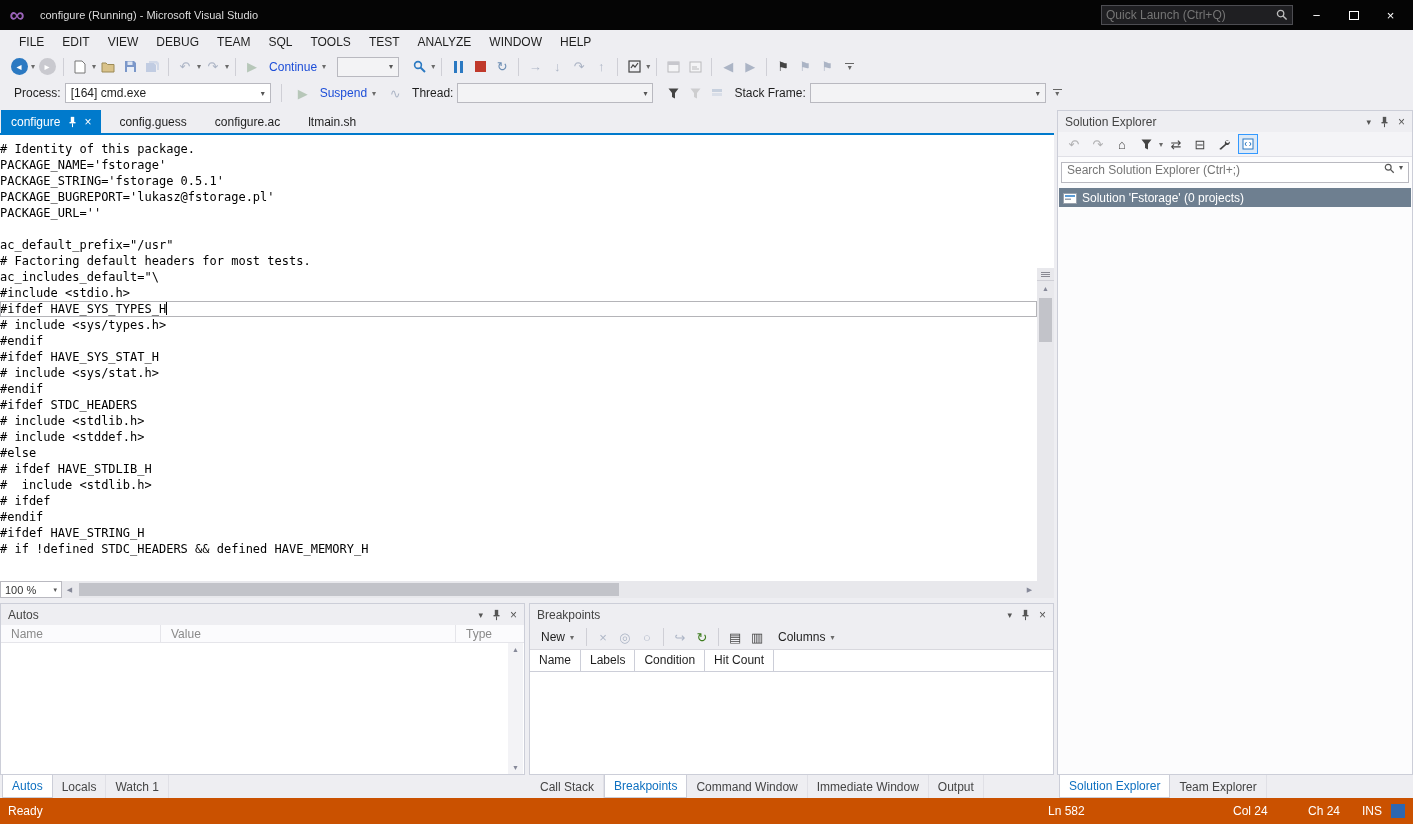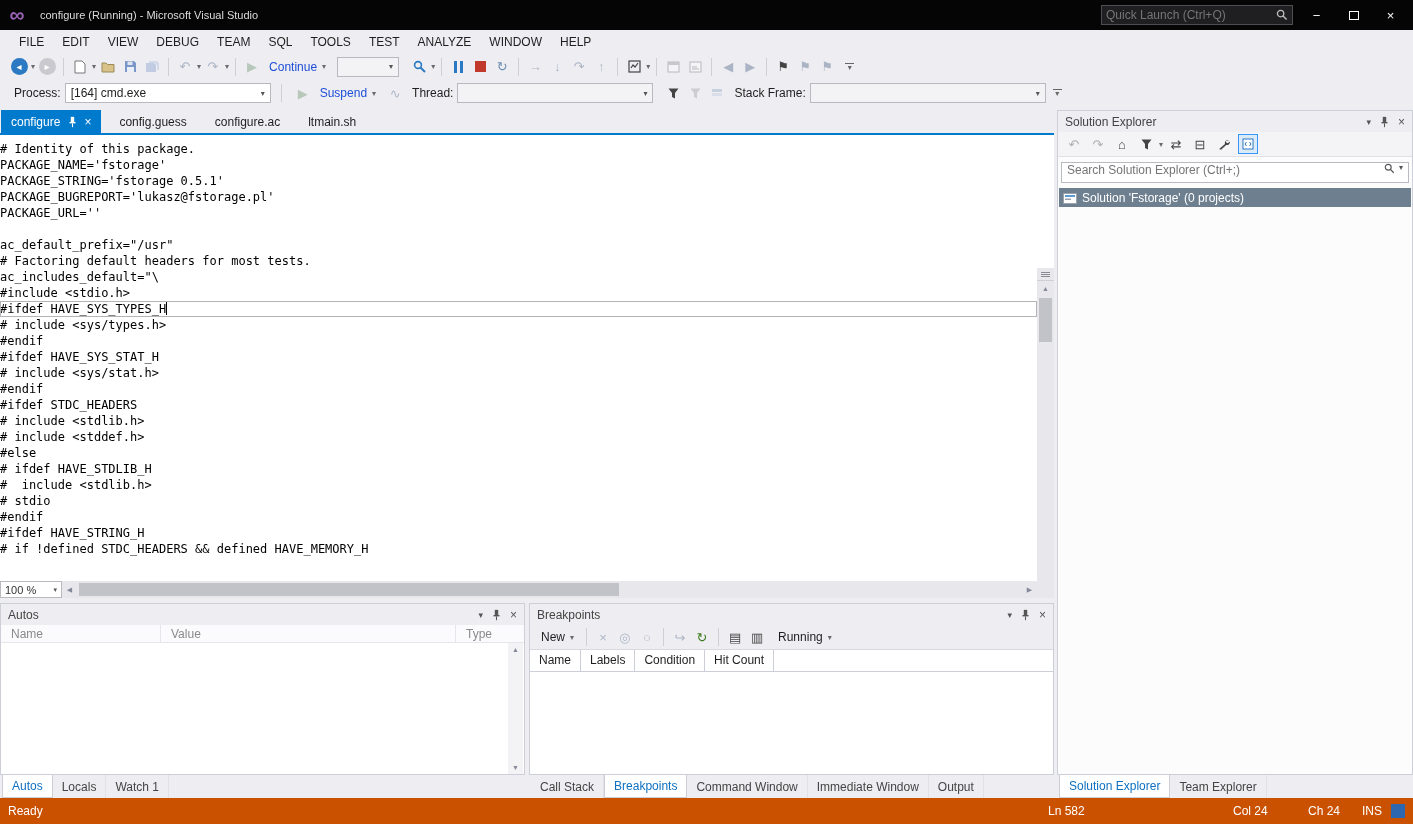--- a/index.html
+++ b/index.html
@@ -347,21 +347,21 @@
         <div class="code-line"><span>#endif</span></div>
         <div class="code-line"><span>#ifdef HAVE_SYS_STAT_H</span></div>
         <div class="code-line"><span># include &lt;sys/stat.h&gt;</span></div>
         <div class="code-line"><span>#endif</span></div>
         <div class="code-line"><span>#ifdef STDC_HEADERS</span></div>
         <div class="code-line"><span># include &lt;stdlib.h&gt;</span></div>
         <div class="code-line"><span># include &lt;stddef.h&gt;</span></div>
         <div class="code-line"><span>#else</span></div>
         <div class="code-line"><span># ifdef HAVE_STDLIB_H</span></div>
         <div class="code-line"><span>#  include &lt;stdlib.h&gt;</span></div>
-        <div class="code-line"><span># stdio</span></div>
+        <div class="code-line"><span># ifdef</span></div>
         <div class="code-line"><span>#endif</span></div>
         <div class="code-line"><span>#ifdef HAVE_STRING_H</span></div>
         <div class="code-line"><span># if !defined STDC_HEADERS &amp;&amp; defined HAVE_MEMORY_H</span></div>
       </div>
     <div class="vscroll">
       <div class="vgrip">
           <i></i>
           <i></i>
           <i></i>
         </div>
@@ -437,21 +437,21 @@
       <span class="tbi disabled">×</span>
       <span class="tbi disabled">◎</span>
       <span class="tbi disabled">○</span>
       <span class="sep"></span>
       <span class="tbi disabled">↪</span>
       <span class="tbi" style="color:#3f7d1f">↻</span>
       <span class="sep"></span>
       <span class="tbi dark">▤</span>
       <span class="tbi dark">▥</span>
       <span class="bp-btn" style="margin-left:4px">
-        <span>Running</span>
+        <span>Columns</span>
           <span class="ddn">▾</span>
       </span>
     </div>
     <div class="bp-cols">
 
     <span class="bp-col">Name</span>
         <span class="bp-col">Labels</span>
         <span class="bp-col">Condition</span>
         <span class="bp-col">Hit Count</span>
       </div>

